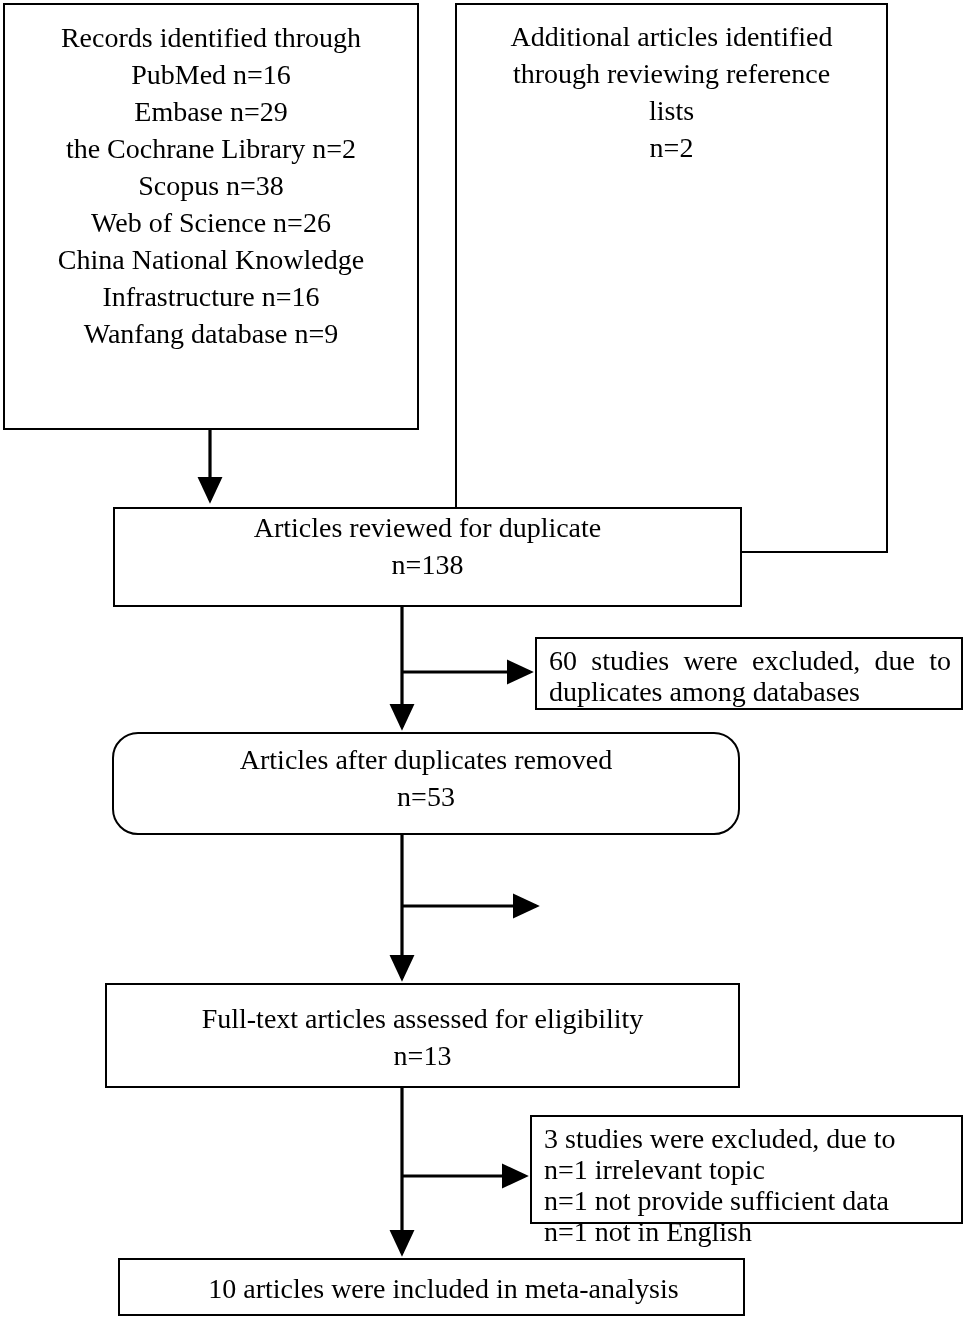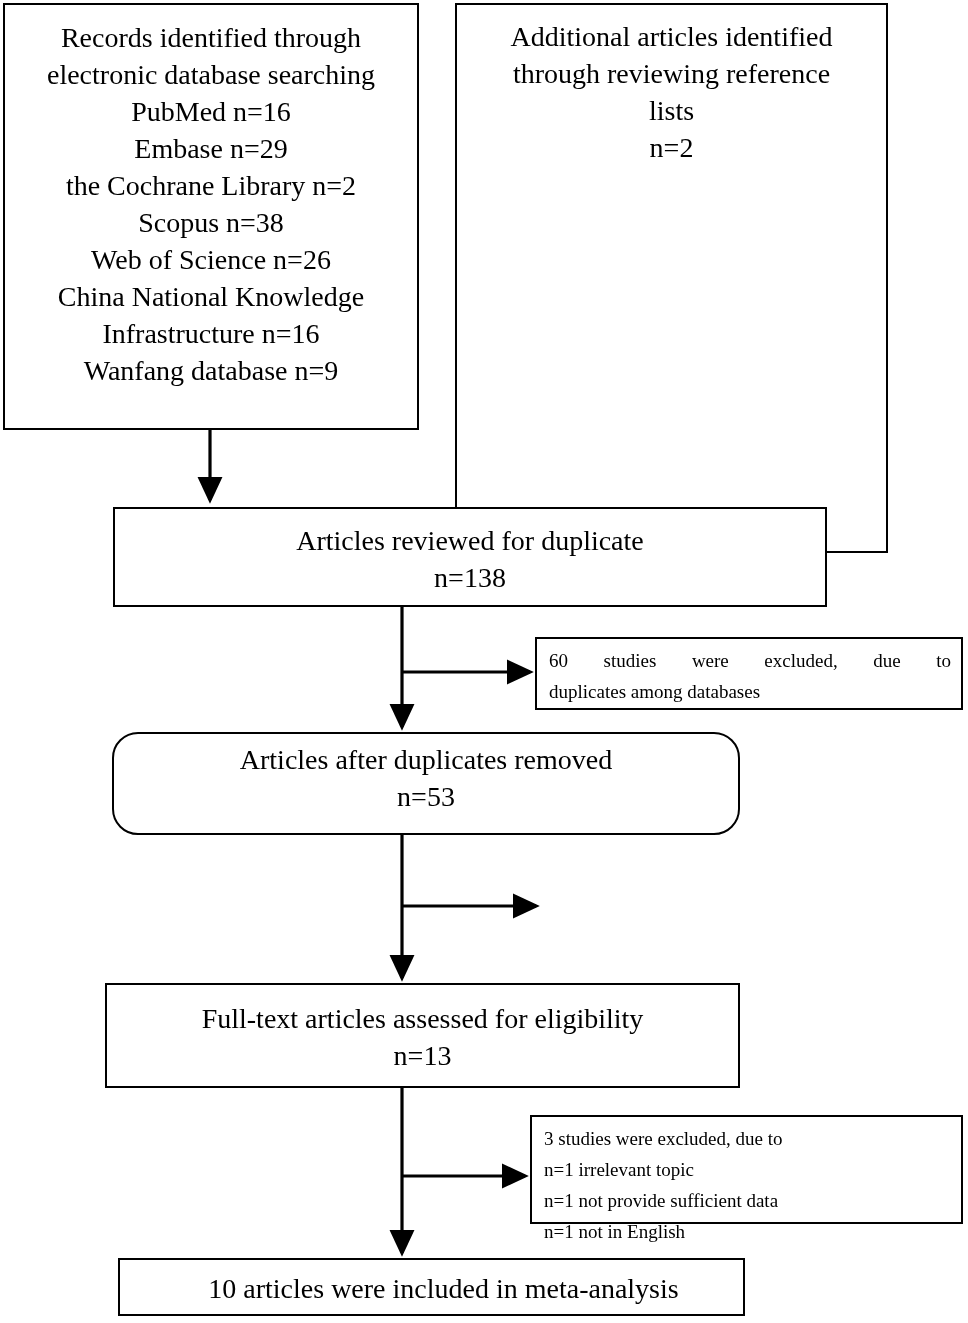--- a/index.html
+++ b/index.html
@@ -34,21 +34,21 @@
     text-align: center;
     font-size: 28px;
     line-height: 37px;
   }
   .main-node .inner {
     padding: 0;
   }
   
   .excl-node {
     text-align: left;
-    font-size: 19px;
+    font-size: 28px;
     line-height: 31px;
   }
   .excl-node .inner {
     padding: 6px 10px 6px 12px;
   }
   .excl-node .line.justified {
     text-align: justify;
     text-align-last: justify;
     white-space: normal;
   }
@@ -88,42 +88,41 @@
     <line x1="402" y1="906" x2="536" y2="906" stroke="#000000" stroke-width="3.2" marker-end="url(#arrowhead)"></line>
 
     <line x1="402" y1="1088" x2="402" y2="1253" stroke="#000000" stroke-width="3.2" marker-end="url(#arrowhead)"></line>
 
     <line x1="402" y1="1176" x2="525" y2="1176" stroke="#000000" stroke-width="3.2" marker-end="url(#arrowhead)"></line>
   </svg>
 
   <div class="node main-node" style="left:3px; top:3px; width:416px; height:427px; padding-top:14px;">
     <div class="inner">
       <span class="line">Records identified through</span>
-      <span class="line">electronic database searching</span>
       <span class="line">PubMed n=16</span>
       <span class="line">Embase n=29</span>
       <span class="line">the Cochrane Library n=2</span>
       <span class="line">Scopus n=38</span>
       <span class="line">Web of Science n=26</span>
       <span class="line">China National Knowledge</span>
       <span class="line">Infrastructure n=16</span>
       <span class="line">Wanfang database n=9</span>
     </div>
   </div>
 
   <div class="node main-node" style="left:455px; top:3px; width:433px; height:550px; padding-top:13px;">
     <div class="inner">
       <span class="line">Additional articles identified</span>
       <span class="line">through reviewing reference</span>
       <span class="line">lists</span>
       <span class="line">n=2</span>
     </div>
   </div>
 
-  <div class="node main-node" style="left:113px; top:507px; width:714px; height:100px; padding-top:13px;">
+  <div class="node main-node" style="left:113px; top:507px; width:629px; height:100px; ">
     <div class="inner">
       <span class="line">Articles reviewed for duplicate</span>
       <span class="line">n=138</span>
     </div>
   </div>
 
   <div class="node excl-node" style="left:535px; top:637px; width:428px; height:73px;">
     <div class="inner">
       <span class="line justified">60 studies were excluded, due to</span>
       <span class="line">duplicates among databases</span>

